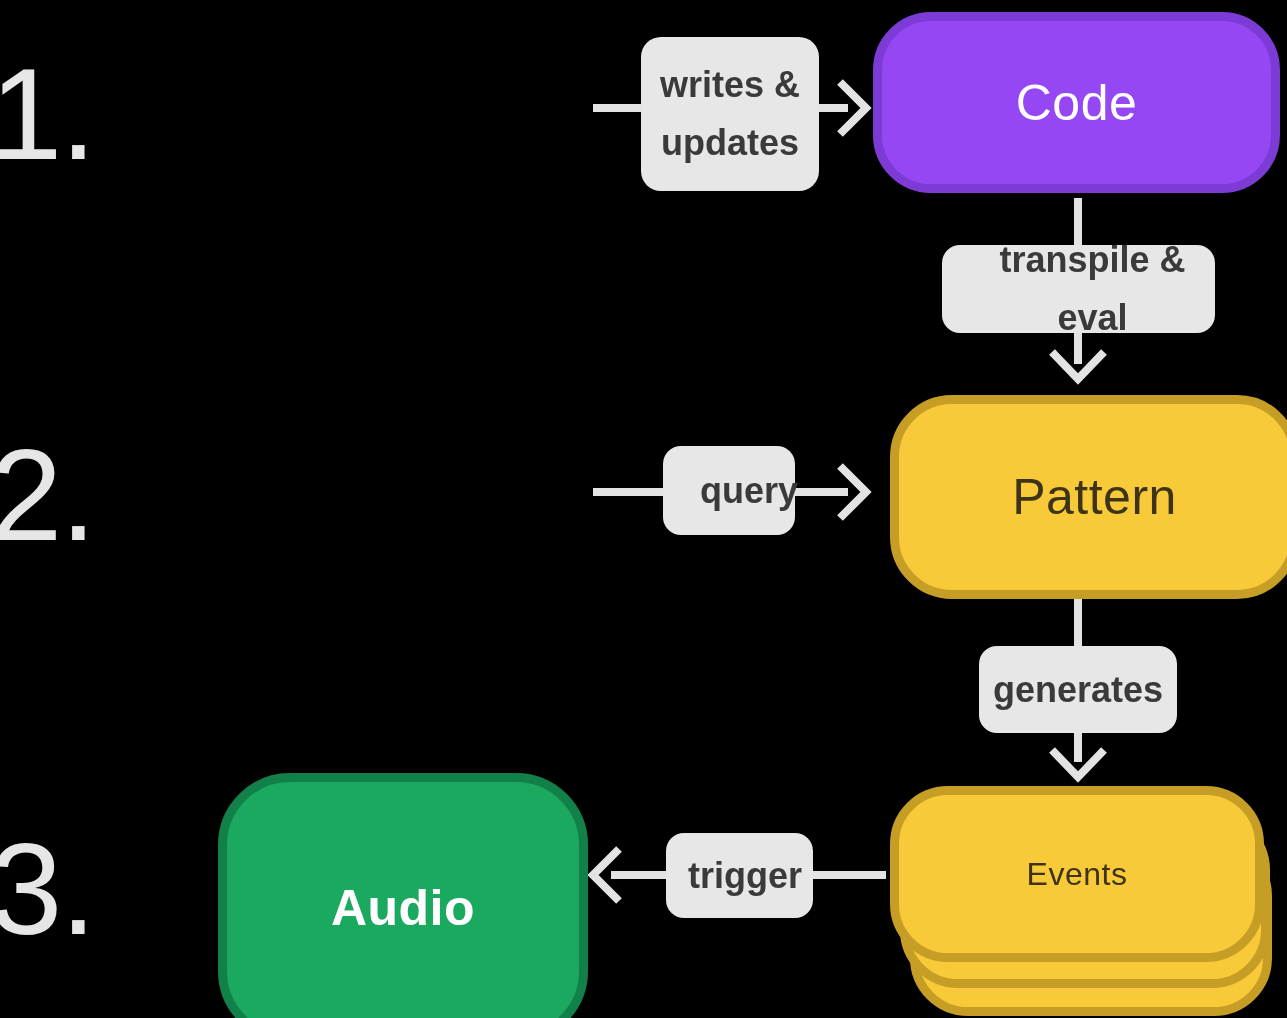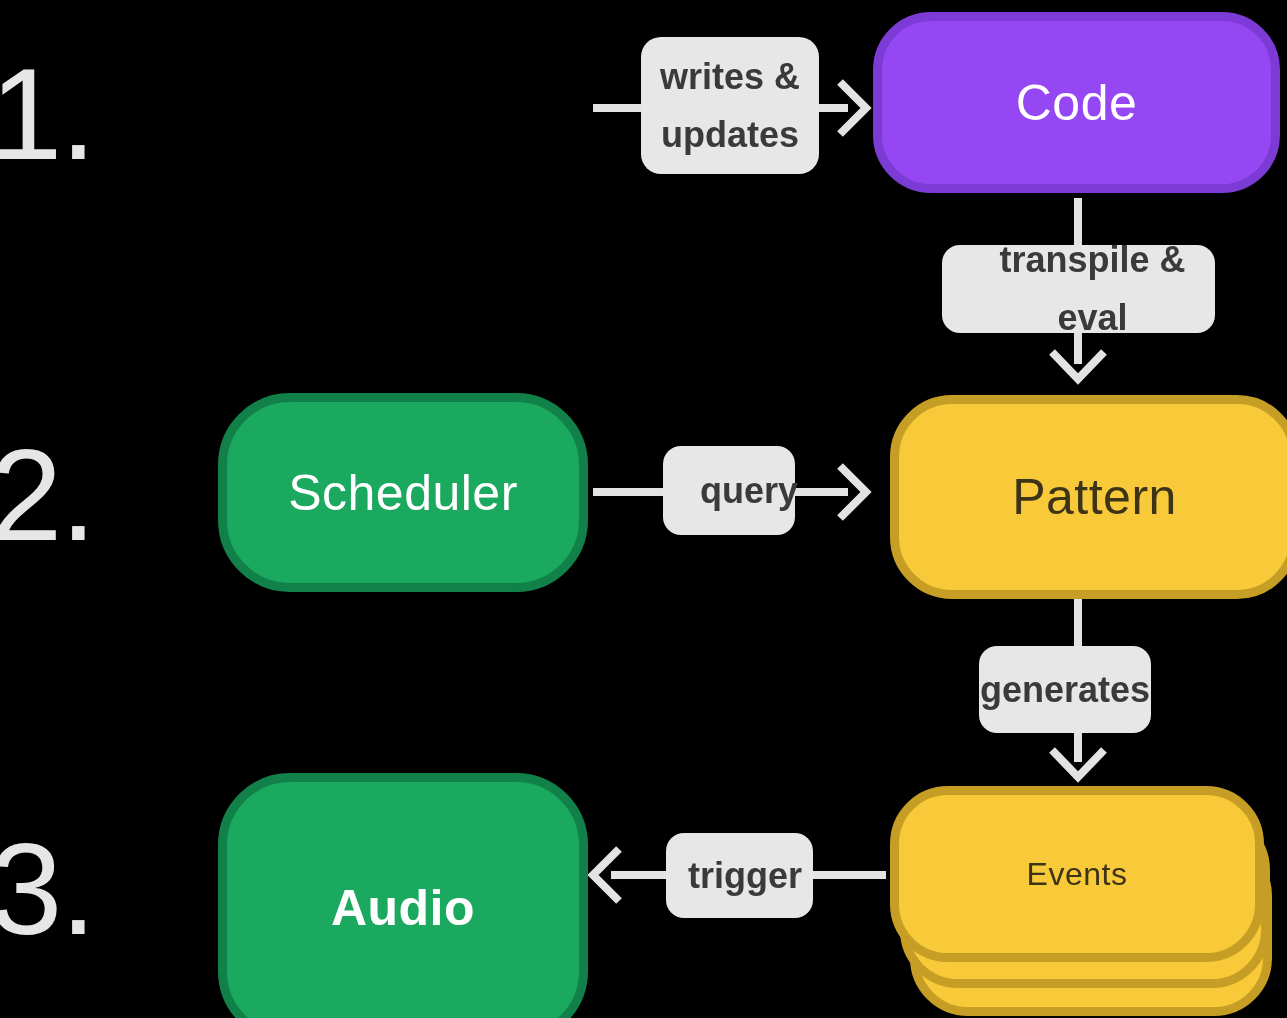--- a/index.html
+++ b/index.html
@@ -96,24 +96,24 @@
     justify-content: center;
     text-align: center;
     box-sizing: border-box;
     background: var(--label-bg, #e7e7e7);
     color: var(--label-text, #3a3a3a);
     font-weight: 700;
     font-size: 36px;
     line-height: 1.6;
     border-radius: 18px;
   }
-  .label-writes    { left: 641px; top: 37px;  width: 178px; height: 137px; border-radius: 20px; }
+  .label-writes    { left: 641px; top: 37px;  width: 178px; height: 154px; border-radius: 20px; }
   .label-transpile { left: 942px; top: 245px; width: 273px; height: 88px; padding-left: 28px; }
   .label-query     { left: 663px; top: 446px; width: 132px; height: 89px; padding-left: 40px; }
-  .label-generates { left: 979px; top: 646px; width: 172px; height: 87px; }
+  .label-generates { left: 979px; top: 646px; width: 198px; height: 87px; }
   .label-trigger   { left: 666px; top: 833px; width: 147px; height: 85px; padding-left: 11px; }
 
   .node-user      { left: 218px; top: 4px;   width: 370px; height: 208px; }
   .node-code      { left: 873px; top: 12px;  width: 407px; height: 181px; }
   .node-scheduler { left: 218px; top: 393px; width: 370px; height: 199px; }
   .node-pattern   { left: 871px; top: 395px; width: 409px; height: 204px; margin-left: 19px; }
   .node-audio     { left: 218px; top: 773px; width: 370px; height: 270px; font-weight: bold; }
 
   .num-1 { top: 49px; }
   .num-2 { top: 430px; }
@@ -157,23 +157,20 @@
   </div>
 
   <div class="node node-purple node-code">
     <span>Code</span>
   </div>
 
   <div class="edge-label label-transpile">
     <span>transpile &amp; eval</span>
   </div>
 
-  <div class="node node-green node-scheduler">
-    <span>Scheduler</span>
-  </div>
 
   <div class="edge-label label-query">
     <span>query</span>
   </div>
 
   <div class="node node-yellow node-pattern">
     <span>Pattern</span>
   </div>
 
   <div class="edge-label label-generates">

